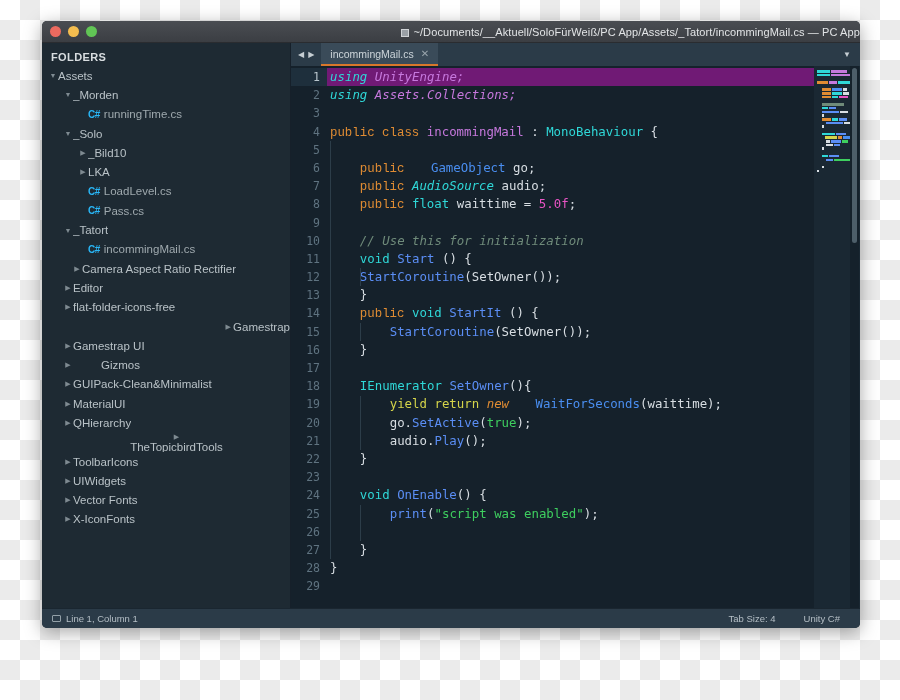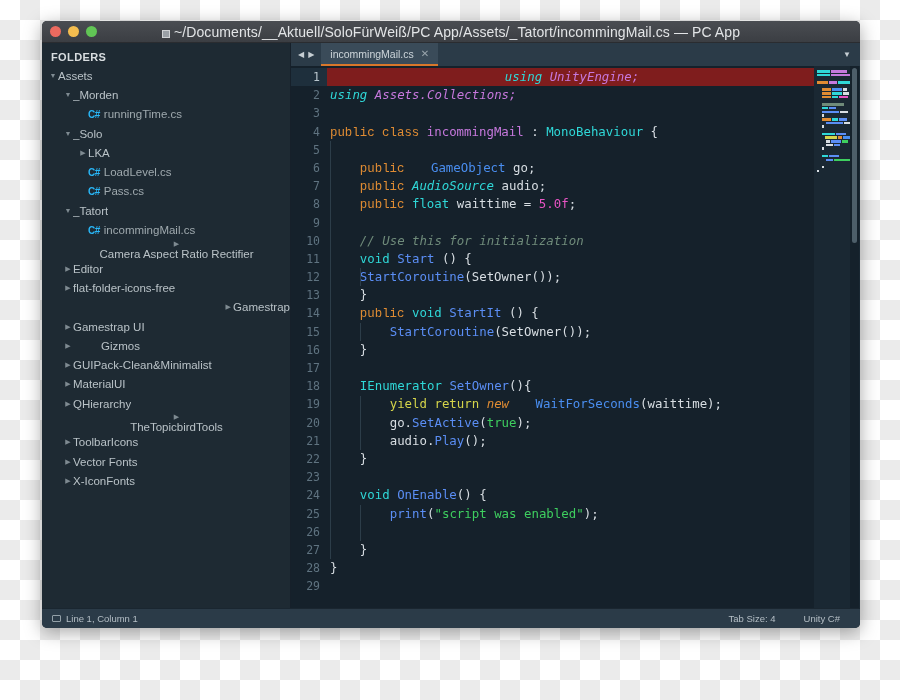--- a/index.html
+++ b/index.html
@@ -45,22 +45,22 @@
   }
   .lights { display: flex; gap: 7px; padding-left: 8px; }
   .light { width: 11px; height: 11px; border-radius: 50%; }
   .light.red    { background: #ec6a5f; }
   .light.yellow { background: #f4bd4f; }
   .light.green  { background: #61c555; }
 
   #title-text {
     position: absolute;
     left: 0; right: 0;
-    text-align: center;
-    font-size: 14px;
+    text-align: right;
+    font-size: 11px;
     color: #e2e4e6;
     letter-spacing: 0.1px;
     white-space: nowrap;
   }
   #title-doc-icon {
     display: inline-block;
     width: 8px; height: 8px;
     border: 1px solid #cfd2d5;
     background: #9aa0a6;
     vertical-align: -1px;
@@ -194,21 +194,21 @@
   .cline {
     height: 18.2px;
     line-height: 18.2px;
     font-family: "DejaVu Sans Mono", monospace;
     font-size: 12.4px;
     color: #d8dee3;
     white-space: pre;
     padding-left: 3px;
     position: relative;
   }
-  .cline.active { background: #7f1d1d; text-align: center; }
+  .cline.active { background: #701a75; }
 
   
   .guide {
     position: absolute;
     width: 1px;
     background: #2c3d49;
   }
 
   #caret {
     position: absolute;
@@ -320,20 +320,24 @@
             <span class="arrow empty"></span>
             <span class="cs-icon">C#</span>
             <span class="tree-label">runningTime.cs</span>
           </div>
           <div class="tree-row folder" style="padding-left: 21px;">
             <span class="arrow">▼</span>
             <span class="tree-label">_Solo</span>
           </div>
           <div class="tree-row folder" style="padding-left: 36px;">
             <span class="arrow">▶</span>
+            <span class="tree-label">_Bild10</span>
+          </div>
+          <div class="tree-row folder" style="padding-left: 36px;">
+            <span class="arrow">▶</span>
             <span class="tree-label">LKA</span>
           </div>
           <div class="tree-row" style="padding-left: 36px;">
             <span class="arrow empty"></span>
             <span class="cs-icon">C#</span>
             <span class="tree-label">LoadLevel.cs</span>
           </div>
           <div class="tree-row" style="padding-left: 36px;">
             <span class="arrow empty"></span>
             <span class="cs-icon">C#</span>
@@ -341,63 +345,67 @@
           </div>
           <div class="tree-row folder" style="padding-left: 21px;">
             <span class="arrow">▼</span>
             <span class="tree-label">_Tatort</span>
           </div>
           <div class="tree-row" style="padding-left: 36px;">
             <span class="arrow empty"></span>
             <span class="cs-icon">C#</span>
             <span class="tree-label">incommingMail.cs</span>
           </div>
+          <div class="tree-row folder" style="padding-left: 30px;">
+            <span class="arrow">▶</span>
+            <span class="tree-label">Camera Aspect Ratio Rectifier</span>
+          </div>
+          <div class="tree-row folder" style="padding-left: 21px;">
+            <span class="arrow">▶</span>
+            <span class="tree-label">Editor</span>
+          </div>
+          <div class="tree-row folder" style="padding-left: 21px;">
+            <span class="arrow">▶</span>
+            <span class="tree-label">flat-folder-icons-free</span>
+          </div>
+          <div class="tree-row folder" style="padding-left: 21px; justify-content: flex-end;">
+            <span class="arrow">▶</span>
+            <span class="tree-label">Gamestrap</span>
+          </div>
+          <div class="tree-row folder" style="padding-left: 21px;">
+            <span class="arrow">▶</span>
+            <span class="tree-label">Gamestrap UI</span>
+          </div>
+          <div class="tree-row folder" style="padding-left: 21px; gap: 28px;">
+            <span class="arrow">▶</span>
+            <span class="tree-label">Gizmos</span>
+          </div>
+          <div class="tree-row folder" style="padding-left: 21px;">
+            <span class="arrow">▶</span>
+            <span class="tree-label">GUIPack-Clean&amp;Minimalist</span>
+          </div>
+          <div class="tree-row folder" style="padding-left: 21px;">
+            <span class="arrow">▶</span>
+            <span class="tree-label">MaterialUI</span>
+          </div>
+          <div class="tree-row folder" style="padding-left: 21px;">
+            <span class="arrow">▶</span>
+            <span class="tree-label">QHierarchy</span>
+          </div>
           <div class="tree-row folder" style="padding-left: 21px; flex-direction: column;">
             <span class="arrow">▶</span>
-            <span class="tree-label">Camera Aspect Ratio Rectifier</span>
-          </div>
-          <div class="tree-row folder" style="padding-left: 21px;">
-            <span class="arrow">▶</span>
-            <span class="tree-label">Editor</span>
-          </div>
-          <div class="tree-row folder" style="padding-left: 21px;">
-            <span class="arrow">▶</span>
-            <span class="tree-label">flat-folder-icons-free</span>
-          </div>
-          <div class="tree-row folder" style="padding-left: 21px; justify-content: flex-end;">
-            <span class="arrow">▶</span>
-            <span class="tree-label">Gamestrap</span>
-          </div>
-          <div class="tree-row folder" style="padding-left: 21px;">
-            <span class="arrow">▶</span>
-            <span class="tree-label">Gamestrap UI</span>
-          </div>
-          <div class="tree-row folder" style="padding-left: 21px; gap: 28px;">
-            <span class="arrow">▶</span>
-            <span class="tree-label">Gizmos</span>
-          </div>
-          <div class="tree-row folder" style="padding-left: 21px;">
-            <span class="arrow">▶</span>
-            <span class="tree-label">GUIPack-Clean&amp;Minimalist</span>
-          </div>
-          <div class="tree-row folder" style="padding-left: 21px;">
-            <span class="arrow">▶</span>
-            <span class="tree-label">MaterialUI</span>
-          </div>
-          <div class="tree-row folder" style="padding-left: 21px;">
-            <span class="arrow">▶</span>
-            <span class="tree-label">QHierarchy</span>
-          </div>
-          <div class="tree-row folder" style="padding-left: 21px; flex-direction: column;">
-            <span class="arrow">▶</span>
             <span class="tree-label">TheTopicbirdTools</span>
           </div>
           <div class="tree-row folder" style="padding-left: 21px;">
             <span class="arrow">▶</span>
             <span class="tree-label">ToolbarIcons</span>
+          </div>
+          <div class="tree-row folder" style="padding-left: 21px;">
+            <span class="arrow">▶</span>
+            <span class="tree-label">UIWidgets</span>
           </div>
           <div class="tree-row folder" style="padding-left: 21px;">
             <span class="arrow">▶</span>
             <span class="tree-label">Vector Fonts</span>
           </div>
           <div class="tree-row folder" style="padding-left: 21px;">
             <span class="arrow">▶</span>
             <span class="tree-label">X-IconFonts</span>
           </div>
         </div>

